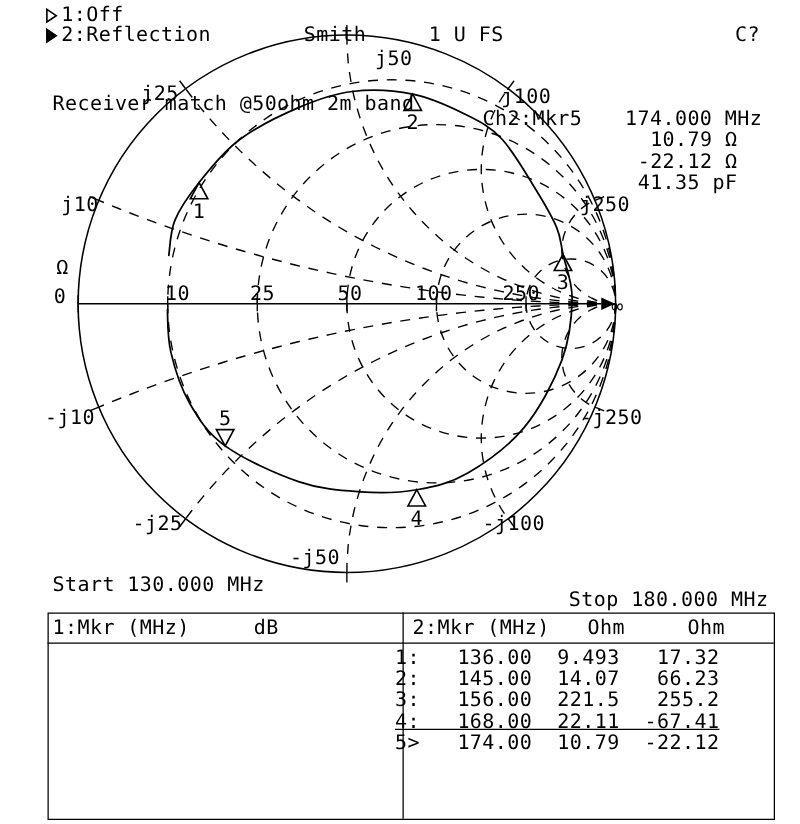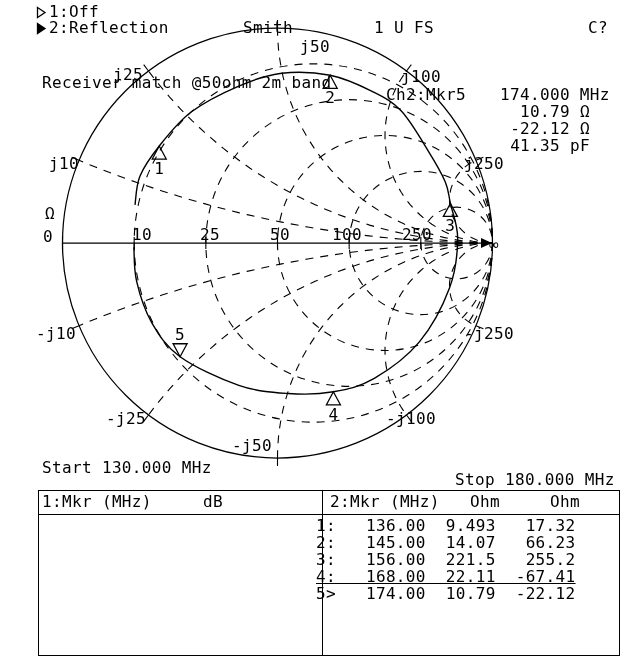--- a/index.html
+++ b/index.html
@@ -104,21 +104,21 @@
   <svg class="arrow-icon" style="left:36px;top:6px;" viewBox="0 0 11 13">
     <polygon points="1.5,1.5 9,6.5 1.5,11.5" fill="none" stroke="#000" stroke-width="1.3"></polygon>
   </svg>
   <span class="abs txt" style="left:49px;top:3px;">1:Off</span>
 
   <svg class="arrow-icon" style="left:36px;top:22px;" viewBox="0 0 11 13">
     <polygon points="1.5,1.5 9,6.5 1.5,11.5" fill="#000" stroke="#000" stroke-width="1.3"></polygon>
   </svg>
   <span class="abs txt" style="left:49px;top:19px;">2:Reflection</span>
   <span class="abs txt" style="left:243px;top:19px;">Smith</span>
-  <span class="abs txt" style="left:374px;top:19px;">1 U FS</span>
+  <span class="abs txt" style="left:343px;top:19px;">1 U FS</span>
   <span class="abs txt" style="left:588px;top:19px;">C?</span>
 
   <span class="abs txt" style="left:42px;top:74px;">Receiver match @50ohm 2m band</span>
 
   <span class="abs txt" style="left:386px;top:86px;">Ch2:Mkr5</span>
   <span class="abs txt" style="left:500px;top:86px;">174.000 MHz</span>
   <div class="abs txt r-align" style="left:400px;top:103px;width:190px;">10.79 Ω</div>
   <div class="abs txt r-align" style="left:400px;top:120px;width:190px;">-22.12 Ω</div>
   <div class="abs txt r-align" style="left:400px;top:137px;width:190px;">41.35 pF</div>
 

